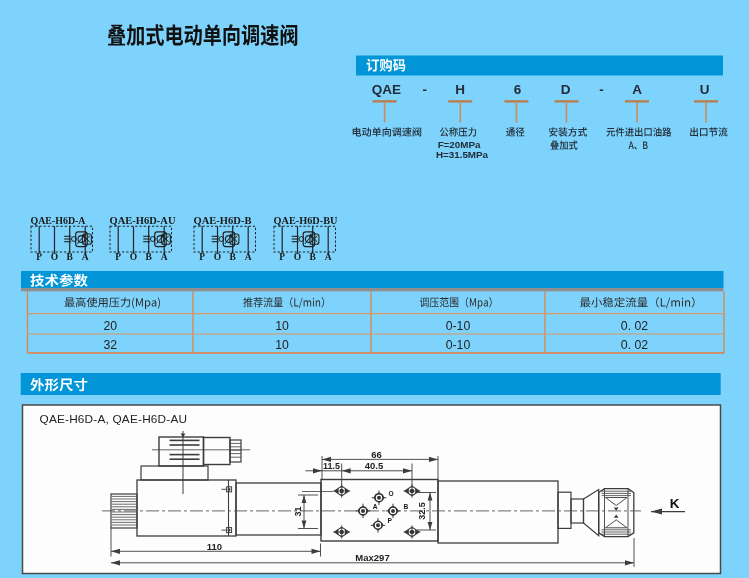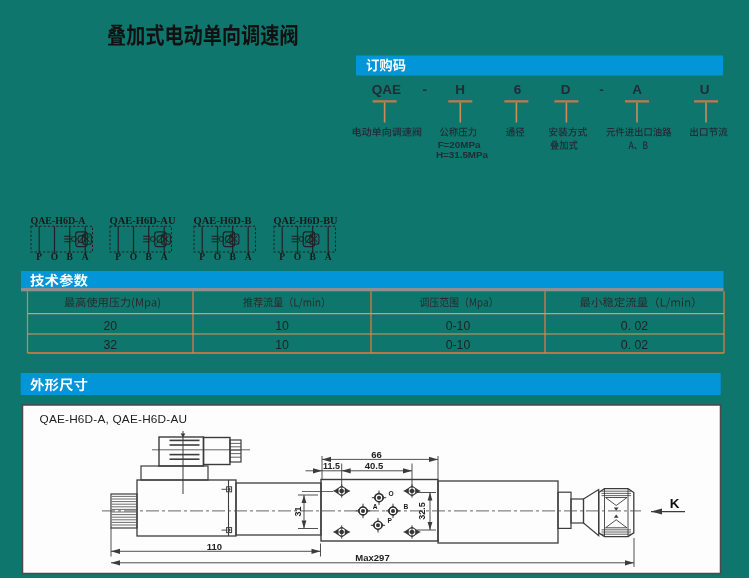--- a/index.html
+++ b/index.html
@@ -1,15 +1,15 @@
 <!DOCTYPE html>
 <html><head><meta charset="utf-8">
 <style>
 html,body{margin:0;padding:0;background:#fff;}
-#page{position:relative;width:749px;height:578px;background:#0f766e;overflow:hidden;font-family:"Liberation Sans",sans-serif;}
+#page{position:relative;width:749px;height:578px;background:#7dd3fc;overflow:hidden;font-family:"Liberation Sans",sans-serif;}
 </style></head>
 <body>
 
 <div id="page">
 <svg width="749" height="578" viewBox="0 0 749 578">
 
 <g>
         <path transform="translate(107.0 43.8) scale(0.019150 -0.023000)" fill="#111" d="M220 830H749V760H220ZM247 715 296 767Q388 753 480 734Q571 715 652 694Q734 673 792 651L730 595Q676 617 600 638Q523 660 433 680Q343 699 247 715ZM721 830H739L756 834L812 798Q769 749 704 714Q639 679 560 656Q480 633 392 619Q304 605 214 597Q209 612 198 632Q188 651 177 664Q260 669 342 680Q424 690 497 708Q570 726 628 754Q686 781 721 819ZM94 606H427V540H94ZM110 490 165 542Q222 526 280 506Q339 487 390 466Q442 446 479 426L406 373Q373 392 326 413Q278 434 222 454Q167 474 110 490ZM399 606H417L433 610L490 583Q455 522 395 480Q335 438 260 412Q185 387 103 372Q97 387 84 407Q70 427 58 439Q131 449 199 469Q267 489 320 520Q372 552 399 594ZM519 606H860V540H519ZM518 493 573 545Q637 529 702 509Q766 489 823 468Q880 446 920 426L847 371Q811 393 758 414Q706 435 644 456Q582 476 518 493ZM827 606H845L862 610L922 579Q885 522 824 483Q764 444 690 419Q615 394 536 379Q528 393 514 412Q500 432 488 443Q558 453 625 473Q692 493 746 524Q799 554 827 594ZM282 187H722V128H282ZM282 98H722V39H282ZM55 7H948V-75H55ZM70 385H933V237H816V312H182V237H70ZM222 285H774V-30H656V216H334V-30H222Z M1613 116H1869V1H1613ZM1050 670H1416V553H1050ZM1559 735H1923V-62H1803V619H1674V-69H1559ZM1387 670H1503Q1503 670 1503 660Q1503 649 1503 636Q1503 623 1502 615Q1499 455 1496 342Q1492 230 1488 158Q1483 86 1475 45Q1467 4 1455 -13Q1438 -38 1420 -49Q1402 -60 1377 -65Q1355 -70 1323 -70Q1291 -71 1256 -69Q1255 -43 1246 -8Q1237 26 1222 51Q1252 49 1277 48Q1302 47 1316 47Q1327 47 1335 51Q1343 55 1350 66Q1358 77 1364 112Q1370 147 1374 214Q1378 281 1381 386Q1384 492 1387 644ZM1169 835H1287Q1287 687 1282 552Q1278 418 1262 300Q1246 182 1210 84Q1173 -15 1108 -90Q1099 -75 1084 -58Q1069 -41 1052 -26Q1035 -11 1020 -2Q1067 51 1096 118Q1124 184 1140 263Q1155 342 1161 432Q1167 523 1168 624Q1169 726 1169 835Z M2714 784 2793 850Q2816 835 2842 815Q2867 795 2890 775Q2912 755 2926 739L2841 666Q2829 684 2808 704Q2786 725 2762 746Q2737 767 2714 784ZM2051 679H2951V562H2051ZM2089 448H2522V332H2089ZM2240 382H2360V43H2240ZM2051 59Q2111 69 2192 82Q2274 96 2366 112Q2457 128 2548 145L2556 38Q2474 20 2390 2Q2306 -15 2228 -32Q2150 -48 2084 -62ZM2543 846H2672Q2669 722 2676 604Q2682 486 2697 383Q2712 280 2733 202Q2754 124 2780 80Q2805 36 2834 36Q2851 36 2860 79Q2868 122 2872 217Q2893 196 2922 176Q2952 156 2977 147Q2969 52 2950 0Q2932 -51 2902 -70Q2871 -90 2823 -90Q2769 -90 2727 -53Q2685 -16 2654 50Q2623 115 2602 204Q2581 293 2568 398Q2555 502 2549 616Q2543 730 2543 846Z M3167 491H3821V381H3167ZM3429 844H3558V116Q3558 84 3562 69Q3566 54 3580 48Q3593 43 3620 43Q3628 43 3644 43Q3661 43 3682 43Q3703 43 3724 43Q3744 43 3761 43Q3778 43 3785 43Q3811 43 3824 55Q3838 67 3844 99Q3851 131 3855 189Q3878 173 3912 158Q3947 144 3974 138Q3966 59 3948 12Q3930 -36 3894 -57Q3859 -78 3798 -78Q3788 -78 3768 -78Q3749 -78 3725 -78Q3701 -78 3677 -78Q3653 -78 3634 -78Q3616 -78 3607 -78Q3538 -78 3499 -61Q3460 -44 3444 -2Q3429 40 3429 117ZM3187 705H3876V170H3187V288H3754V588H3187ZM3111 705H3235V112H3111Z M4504 632H4897V517H4504ZM4835 632H4952Q4952 632 4952 622Q4952 612 4952 599Q4951 586 4951 578Q4948 426 4944 320Q4939 213 4933 144Q4927 75 4918 36Q4909 -4 4897 -21Q4879 -47 4860 -58Q4841 -68 4814 -73Q4790 -77 4754 -78Q4718 -78 4679 -76Q4678 -50 4668 -17Q4658 16 4643 41Q4679 38 4709 38Q4739 37 4755 37Q4768 37 4776 40Q4784 44 4792 53Q4801 65 4808 100Q4814 134 4819 198Q4824 263 4828 364Q4831 464 4835 607ZM4617 832H4736Q4736 715 4734 606Q4731 496 4721 396Q4711 296 4689 208Q4667 120 4630 45Q4592 -30 4532 -89Q4523 -73 4508 -56Q4492 -38 4475 -22Q4458 -6 4443 3Q4497 55 4530 121Q4564 187 4582 266Q4599 345 4606 435Q4614 525 4616 624Q4617 724 4617 832ZM4081 772H4474V667H4081ZM4048 540H4492V431H4048ZM4335 341 4432 367Q4450 326 4468 278Q4487 229 4503 183Q4519 137 4527 103L4423 70Q4416 104 4402 151Q4388 198 4370 248Q4353 298 4335 341ZM4091 19 4079 120 4130 158 4454 234Q4455 211 4460 181Q4466 151 4471 133Q4380 109 4318 92Q4256 76 4216 64Q4175 53 4151 45Q4127 37 4114 32Q4100 26 4091 19ZM4090 20Q4088 31 4082 51Q4075 71 4067 92Q4059 112 4052 127Q4067 132 4078 149Q4090 166 4102 193Q4108 207 4118 238Q4129 268 4141 310Q4153 351 4165 398Q4177 446 4184 493L4302 460Q4288 394 4266 326Q4244 259 4218 196Q4193 134 4168 84V81Q4168 81 4156 75Q4144 69 4129 59Q4114 49 4102 38Q4090 28 4090 20Z M5436 622H5560V-87H5436ZM5254 422V353H5750V422ZM5254 581V513H5750V581ZM5137 679H5874V255H5137ZM5048 189H5955V78H5048ZM5216 799 5320 846Q5348 814 5378 773Q5409 732 5424 700L5314 648Q5301 678 5272 722Q5244 765 5216 799ZM5682 842 5816 803Q5784 753 5750 706Q5717 658 5690 625L5583 661Q5601 686 5620 718Q5638 749 5654 782Q5671 814 5682 842Z M6086 682H6839V564H6206V-89H6086ZM6797 682H6917V49Q6917 1 6905 -27Q6893 -55 6861 -69Q6829 -83 6781 -86Q6733 -90 6664 -90Q6663 -73 6656 -51Q6650 -29 6642 -7Q6633 15 6625 31Q6655 29 6684 28Q6714 28 6738 28Q6762 29 6772 29Q6786 29 6792 34Q6797 38 6797 51ZM6416 850 6569 828Q6543 767 6514 709Q6484 651 6460 611L6344 636Q6358 667 6372 704Q6386 741 6398 779Q6409 817 6416 850ZM6303 467H6412V54H6303ZM6350 467H6696V124H6350V229H6586V363H6350Z M7372 813H7476V424Q7476 365 7472 297Q7468 229 7456 160Q7445 90 7424 26Q7402 -38 7366 -89Q7358 -79 7342 -66Q7326 -54 7310 -42Q7293 -29 7281 -24Q7323 38 7342 116Q7361 193 7366 274Q7372 354 7372 424ZM7433 813H7879V709H7433ZM7827 813H7933V36Q7933 -4 7924 -29Q7916 -54 7890 -68Q7866 -81 7830 -85Q7795 -89 7743 -88Q7741 -73 7736 -54Q7730 -34 7723 -14Q7716 6 7708 20Q7741 18 7770 18Q7799 18 7809 18Q7827 19 7827 38ZM7522 624H7783V539H7522ZM7504 471H7803V386H7504ZM7603 690H7696V409H7603ZM7563 326H7782V76H7563V160H7695V242H7563ZM7511 326H7598V32H7511ZM7080 762 7157 835Q7184 813 7216 786Q7247 759 7275 732Q7303 705 7319 683L7237 600Q7222 623 7195 652Q7168 680 7138 710Q7108 739 7080 762ZM7163 -72 7136 36 7156 73 7323 216Q7331 192 7344 162Q7358 132 7368 115Q7309 64 7272 31Q7234 -2 7212 -22Q7191 -41 7180 -52Q7170 -64 7163 -72ZM7035 541H7216V426H7035ZM7163 -72Q7157 -60 7144 -45Q7130 -30 7116 -16Q7101 -2 7091 5Q7104 17 7118 36Q7133 55 7143 80Q7153 106 7153 138V541H7270V81Q7270 81 7259 70Q7248 58 7232 40Q7217 22 7201 2Q7185 -19 7174 -38Q7163 -58 7163 -72Z M8279 491V82H8164V380H8038V491ZM8046 752 8136 817Q8164 793 8194 764Q8225 735 8252 706Q8280 678 8297 654L8200 580Q8186 604 8160 634Q8134 664 8104 695Q8074 726 8046 752ZM8232 131Q8259 131 8285 114Q8311 96 8355 75Q8406 50 8474 42Q8542 35 8621 35Q8672 35 8736 38Q8799 41 8862 46Q8925 50 8973 57Q8967 42 8960 20Q8953 -1 8948 -22Q8942 -44 8941 -60Q8916 -62 8876 -64Q8837 -66 8791 -68Q8745 -69 8700 -70Q8654 -71 8617 -71Q8527 -71 8460 -60Q8392 -50 8335 -22Q8300 -5 8275 12Q8250 28 8230 28Q8213 28 8190 11Q8168 -6 8144 -32Q8121 -59 8098 -87L8025 16Q8078 66 8134 98Q8189 131 8232 131ZM8459 516V430H8797V516ZM8349 608H8914V339H8349ZM8321 763H8947V663H8321ZM8569 849H8685V71H8569ZM8539 369 8626 338Q8598 287 8558 240Q8518 192 8470 152Q8423 113 8372 88Q8364 102 8350 119Q8337 136 8323 152Q8309 168 8296 179Q8344 198 8390 228Q8436 258 8475 294Q8514 331 8539 369ZM8600 300 8667 371Q8715 347 8768 314Q8820 282 8868 248Q8915 214 8945 185L8872 103Q8845 132 8799 168Q8753 203 8700 238Q8648 273 8600 300Z M9817 816H9936V34Q9936 -6 9928 -30Q9919 -55 9895 -69Q9870 -83 9835 -87Q9800 -91 9754 -91Q9751 -67 9742 -34Q9732 -2 9721 19Q9745 18 9769 18Q9793 18 9801 18Q9810 18 9814 22Q9817 26 9817 35ZM9067 609H9187V-88H9067ZM9085 785 9175 844Q9196 824 9220 798Q9245 772 9268 748Q9290 723 9304 703L9208 636Q9196 656 9175 682Q9154 708 9130 735Q9106 762 9085 785ZM9346 816H9888V704H9346ZM9390 464Q9440 470 9504 478Q9567 485 9638 494Q9708 503 9778 513L9784 413Q9684 398 9583 384Q9482 370 9402 358ZM9585 600 9657 650Q9680 629 9708 602Q9735 574 9751 555L9677 499Q9662 519 9636 548Q9609 577 9585 600ZM9473 638H9576Q9578 558 9584 482Q9590 407 9602 340Q9613 274 9628 225Q9644 176 9666 148Q9687 120 9712 120Q9725 120 9732 139Q9738 158 9741 190Q9754 172 9771 152Q9788 133 9803 121Q9792 68 9772 43Q9751 18 9708 18Q9654 18 9615 52Q9576 86 9550 146Q9524 205 9508 284Q9492 363 9484 454Q9477 544 9473 638ZM9327 652 9424 624Q9402 557 9372 491Q9341 425 9304 366Q9268 307 9227 263Q9222 275 9213 295Q9204 315 9193 336Q9182 356 9173 368Q9221 420 9262 496Q9303 571 9327 652ZM9268 451 9369 551V-19H9268ZM9692 380 9792 349Q9734 238 9642 150Q9549 62 9443 6Q9438 17 9426 34Q9413 50 9400 66Q9386 83 9376 93Q9476 139 9560 212Q9645 286 9692 380Z"></path>
       </g>
 

